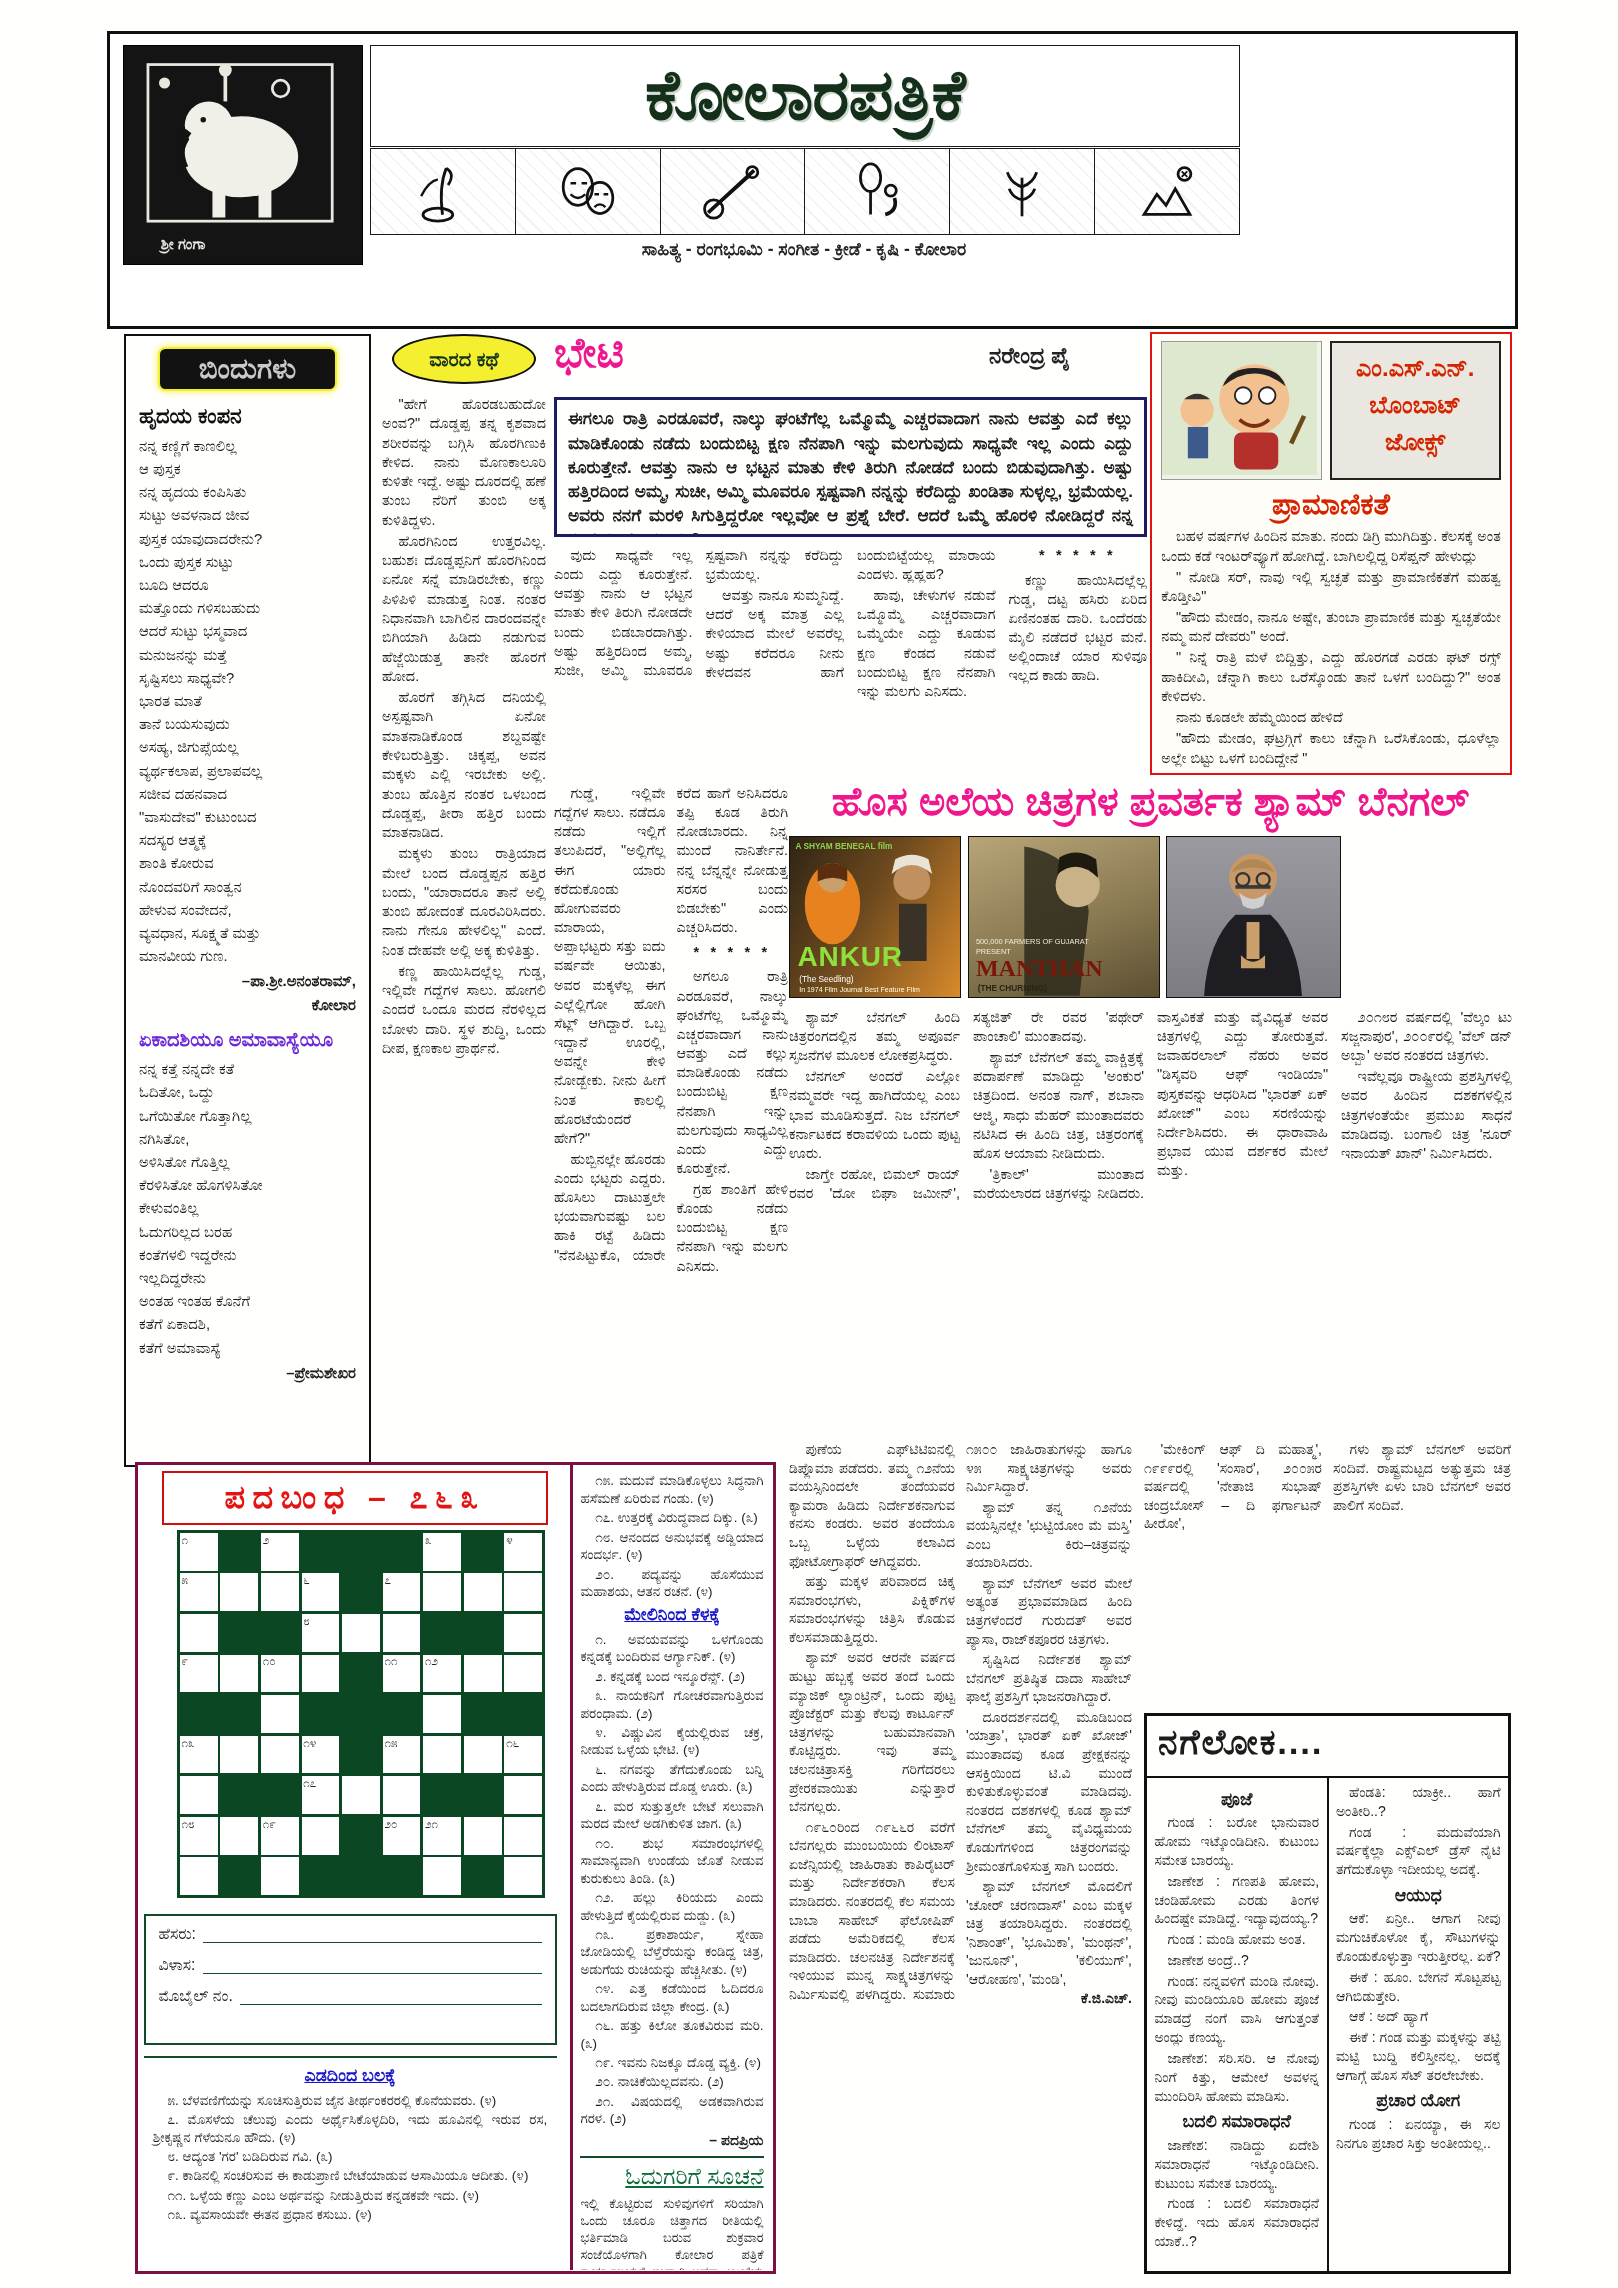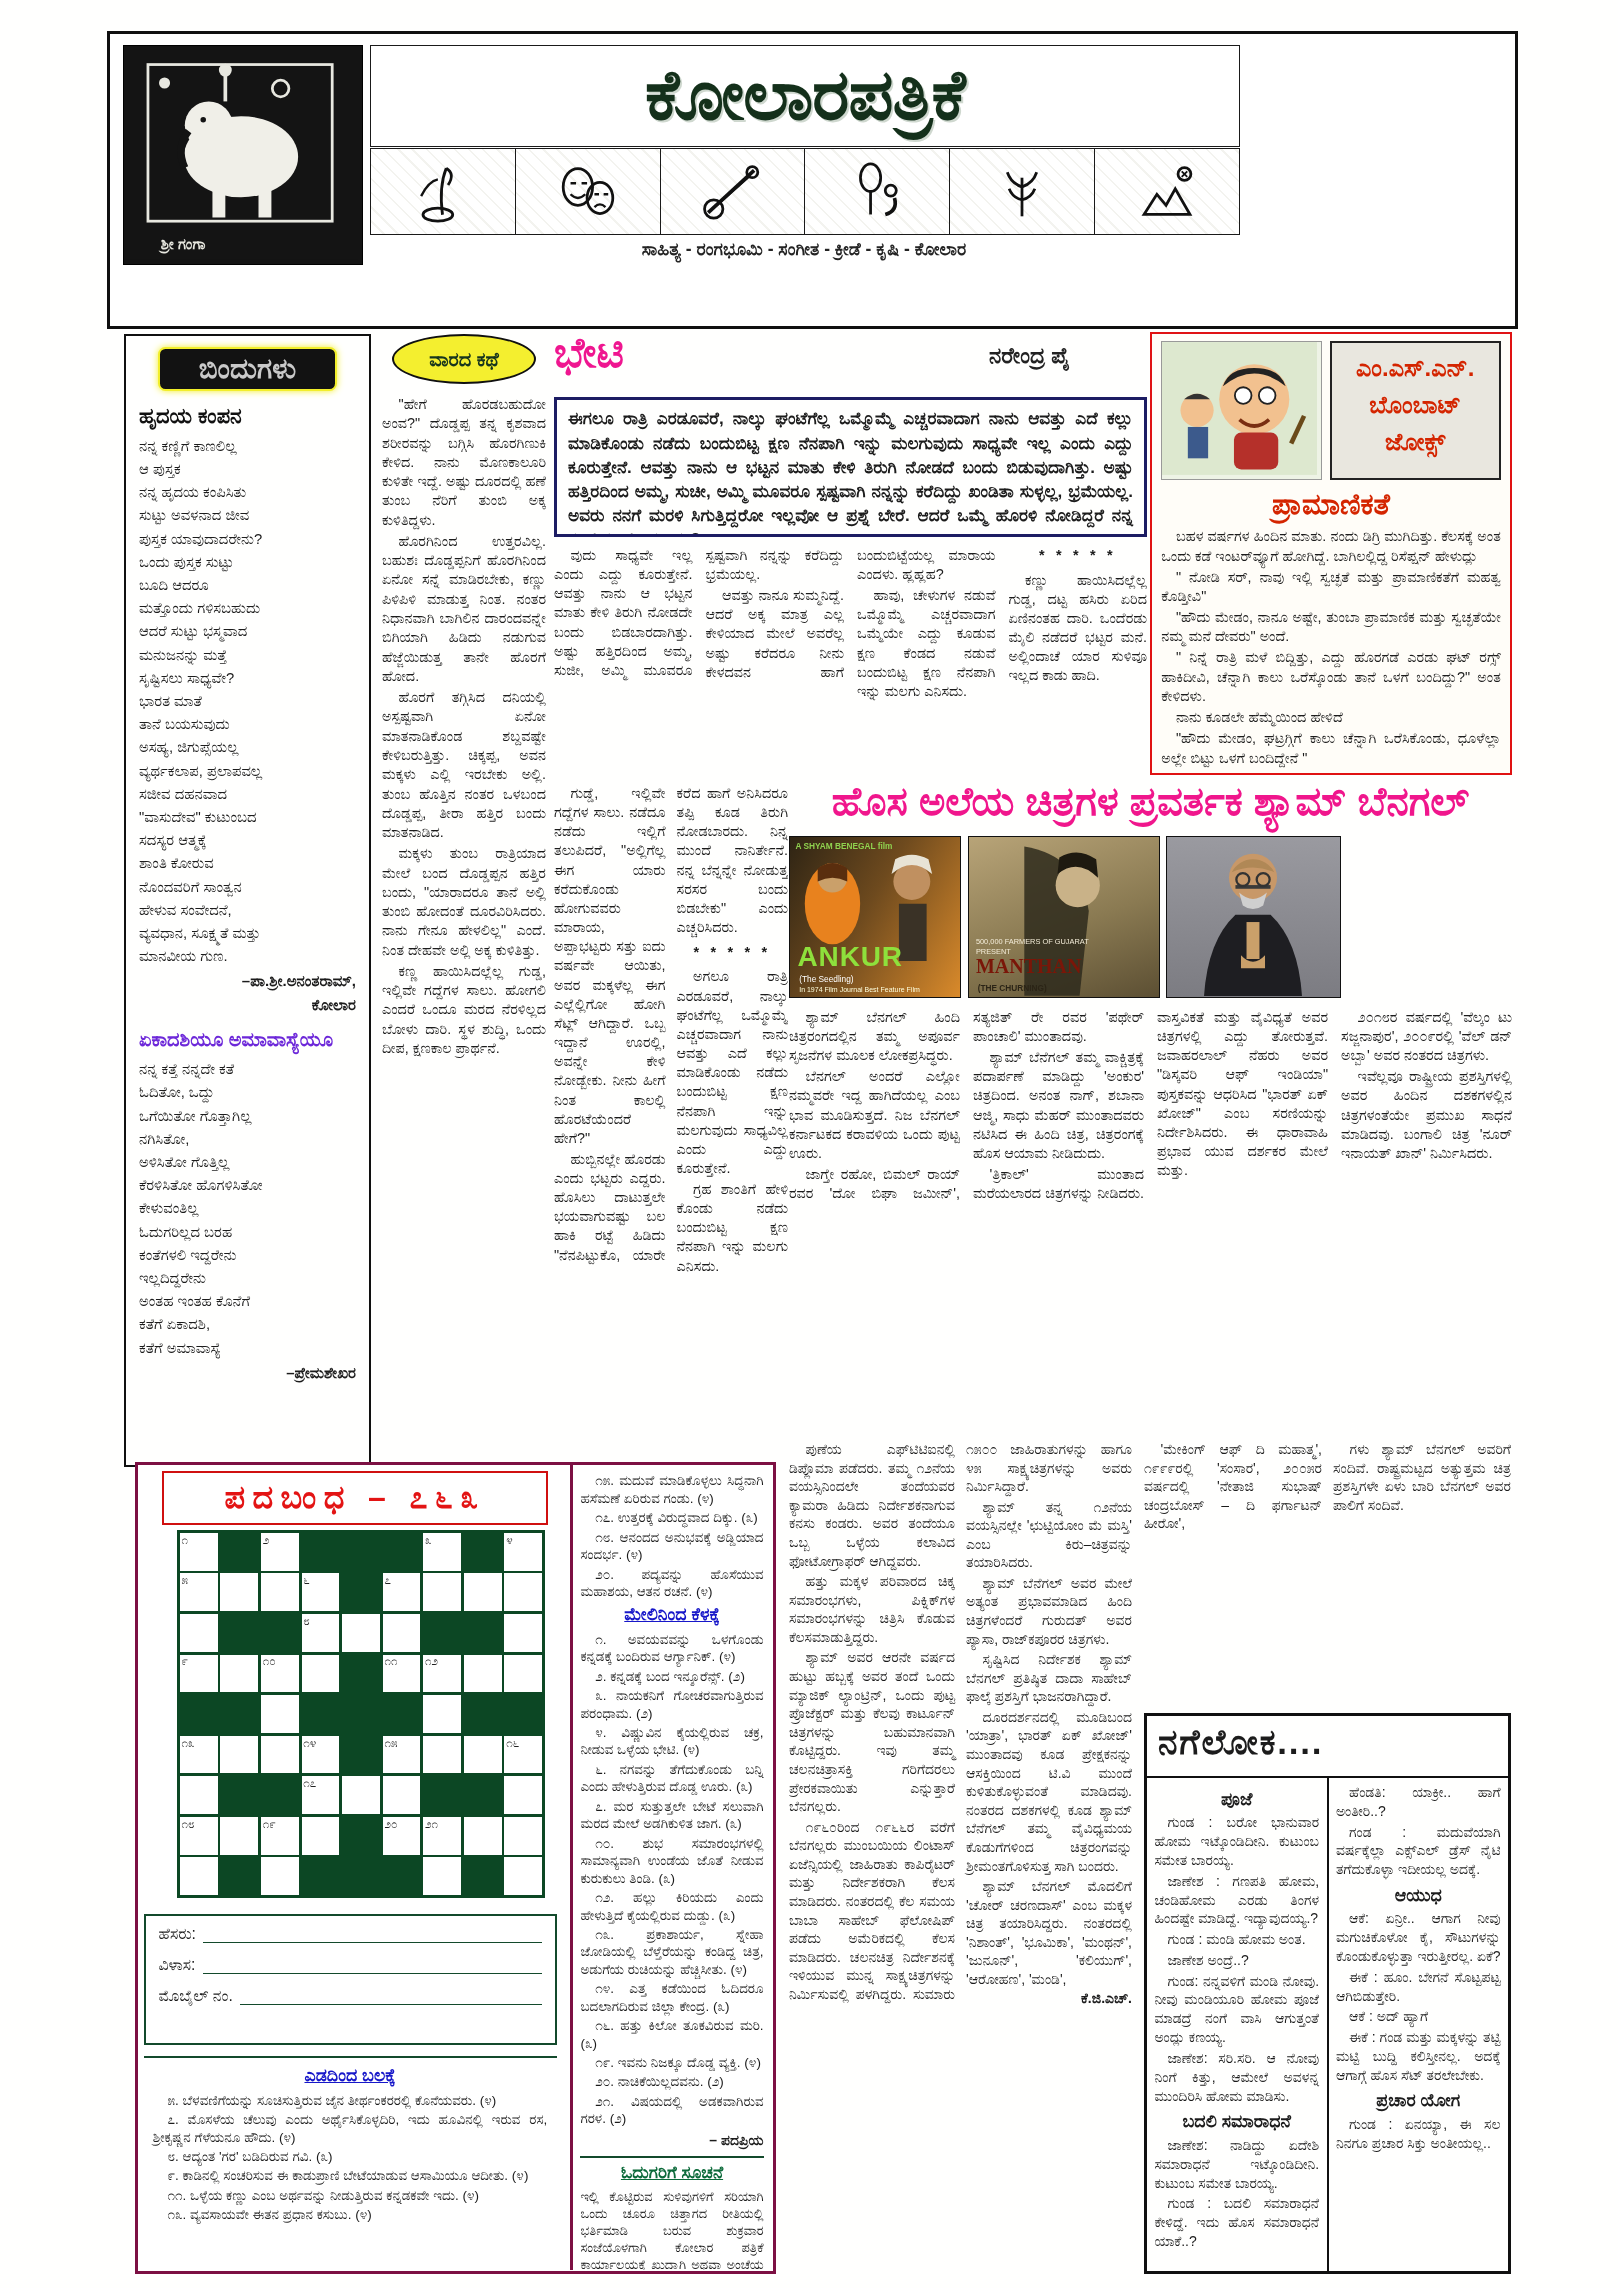--- a/index.html
+++ b/index.html
@@ -77,21 +77,21 @@
   .cw-form{position:absolute;left:5.5px;top:449px;width:413px;height:131px;border:2.8px solid #134a2c;padding:9.2px 13px;box-sizing:border-box;font-size:15.7px;}
   .fline{display:flex;align-items:flex-end;margin-bottom:13px;}
   .fline span{flex:none;margin-right:7.4px;}
   .fline .rule{flex:1;border-bottom:1.8px solid #134a2c;height:16.6px;}
   .cw-across{position:absolute;left:5.5px;top:591px;width:413px;height:210px;border-top:2.8px solid #134a2c;padding:3.7px 9.2px;box-sizing:border-box;overflow:hidden;}
   .clue-h{text-align:center;color:#1717c9;font-weight:900;text-decoration:underline;font-size:17.5px;margin:3.7px 0 5.5px 0;}
   .clue{font-size:13.5px;line-height:1.3;text-indent:14.8px;margin:0 0 1.8px 0;text-align:justify;}
   .cw-right{position:absolute;left:432px;top:0;width:201px;height:805px;border-left:3.7px solid #7c1043;padding:7.4px 7.4px;box-sizing:border-box;overflow:hidden;}
   .cw-sign{text-align:right;font-weight:bold;font-size:14px;margin:3.7px 0;}
   .notice{border-top:2.8px solid #134a2c;margin-top:7.4px;padding-top:3.7px;}
-  .notice-h{text-align:center;color:#0c6a3a;font-weight:700;text-decoration:underline;font-size:17px;margin:1.8px 0 5.5px 0;}
+  .notice-h{text-align:right;color:#0c6a3a;font-weight:400;text-decoration:underline;font-size:23px;margin:1.8px 0 5.5px 0;}
   .notice p{font-size:13px;line-height:1.3;text-align:justify;margin:0;}
   
   .nage{left:1144px;top:1713px;width:367px;height:561px;border:3.7px solid #101010;box-sizing:border-box;}
   .nage-h{height:54px;border-bottom:2.8px solid #101010;font-size:35px;font-weight:900;padding:5.5px 0 0 11px;letter-spacing:1.8px;}
   .nage-body{display:flex;height:calc(100% - 62px);}
   .nage-col{flex:1;padding:5.5px 7.4px;overflow:hidden;}
   .nage-col + .nage-col{border-left:2.8px solid #101010;}
   .nage-col p{font-size:14px;line-height:1.35;text-indent:13px;margin:0 0 1.8px 0;text-align:justify;}
   .joke-h{text-align:center;font-weight:900;font-size:17.5px;margin:5.5px 0 3.7px 0;}
 </style>
@@ -301,21 +301,21 @@
       <div class="ptxt" style="left:9.2px;bottom:3.7px;font-size:7px;color:#ffd;font-weight:normal;">In 1974 Film Journal Best Feature Film</div>
     </div>
     <div class="poster" style="width:192px;background:linear-gradient(160deg,#b8a478 0%,#8a7a52 55%,#5c4f33 100%);">
       <svg width="188" height="159" viewBox="0 0 204 172" style="position:absolute;left:0;top:0;">
         <path d="M60 10 q60 10 70 70 l-10 92 h-60 z" fill="#2e2a1c" opacity="0.85"></path>
         <circle cx="118" cy="52" r="24" fill="#c9b288"></circle>
         <path d="M96 40 q22 -18 44 4 l-2 -20 q-20 -14 -40 -2 z" fill="#1e1a10"></path>
       </svg>
       <div class="ptxt" style="left:7.4px;top:100px;font-size:7.4px;color:#f3ecd8;font-weight:normal;">500,000 FARMERS OF GUJARAT</div>
       <div class="ptxt" style="left:7.4px;top:110px;font-size:7.4px;color:#f3ecd8;font-weight:normal;">PRESENT</div>
-      <div class="ptxt" style="left:7.4px;top:118px;font-size:20px;color:#7a1608;font-family:'Liberation Serif',serif;">MANTHAN</div>
+      <div class="ptxt" style="left:7.4px;top:118px;font-size:24px;color:#7a1608;font-family:'Liberation Serif',serif;">MANTHAN</div>
       <div class="ptxt" style="left:9.2px;top:146px;font-size:8.3px;color:#2b2416;">(THE CHURNING)</div>
     </div>
     <div class="poster" style="width:175px;background:linear-gradient(180deg,#9a9aa0,#7c7c82);">
       <svg width="172" height="159" viewBox="0 0 186 172">
         <circle cx="93" cy="44" r="26" fill="#c89868"></circle>
         <path d="M70 38 a26 26 0 0 1 46 0 q-23 -10 -46 0" fill="#b08856"></path>
         <rect x="74" y="52" width="38" height="4" fill="#3a3a3a"></rect>
         <circle cx="82" cy="46" r="7" fill="none" stroke="#333" stroke-width="2.5"></circle>
         <circle cx="104" cy="46" r="7" fill="none" stroke="#333" stroke-width="2.5"></circle>
         <path d="M78 60 q15 14 30 0 l-4 14 q-11 8 -22 0 z" fill="#cfcfcf"></path>

